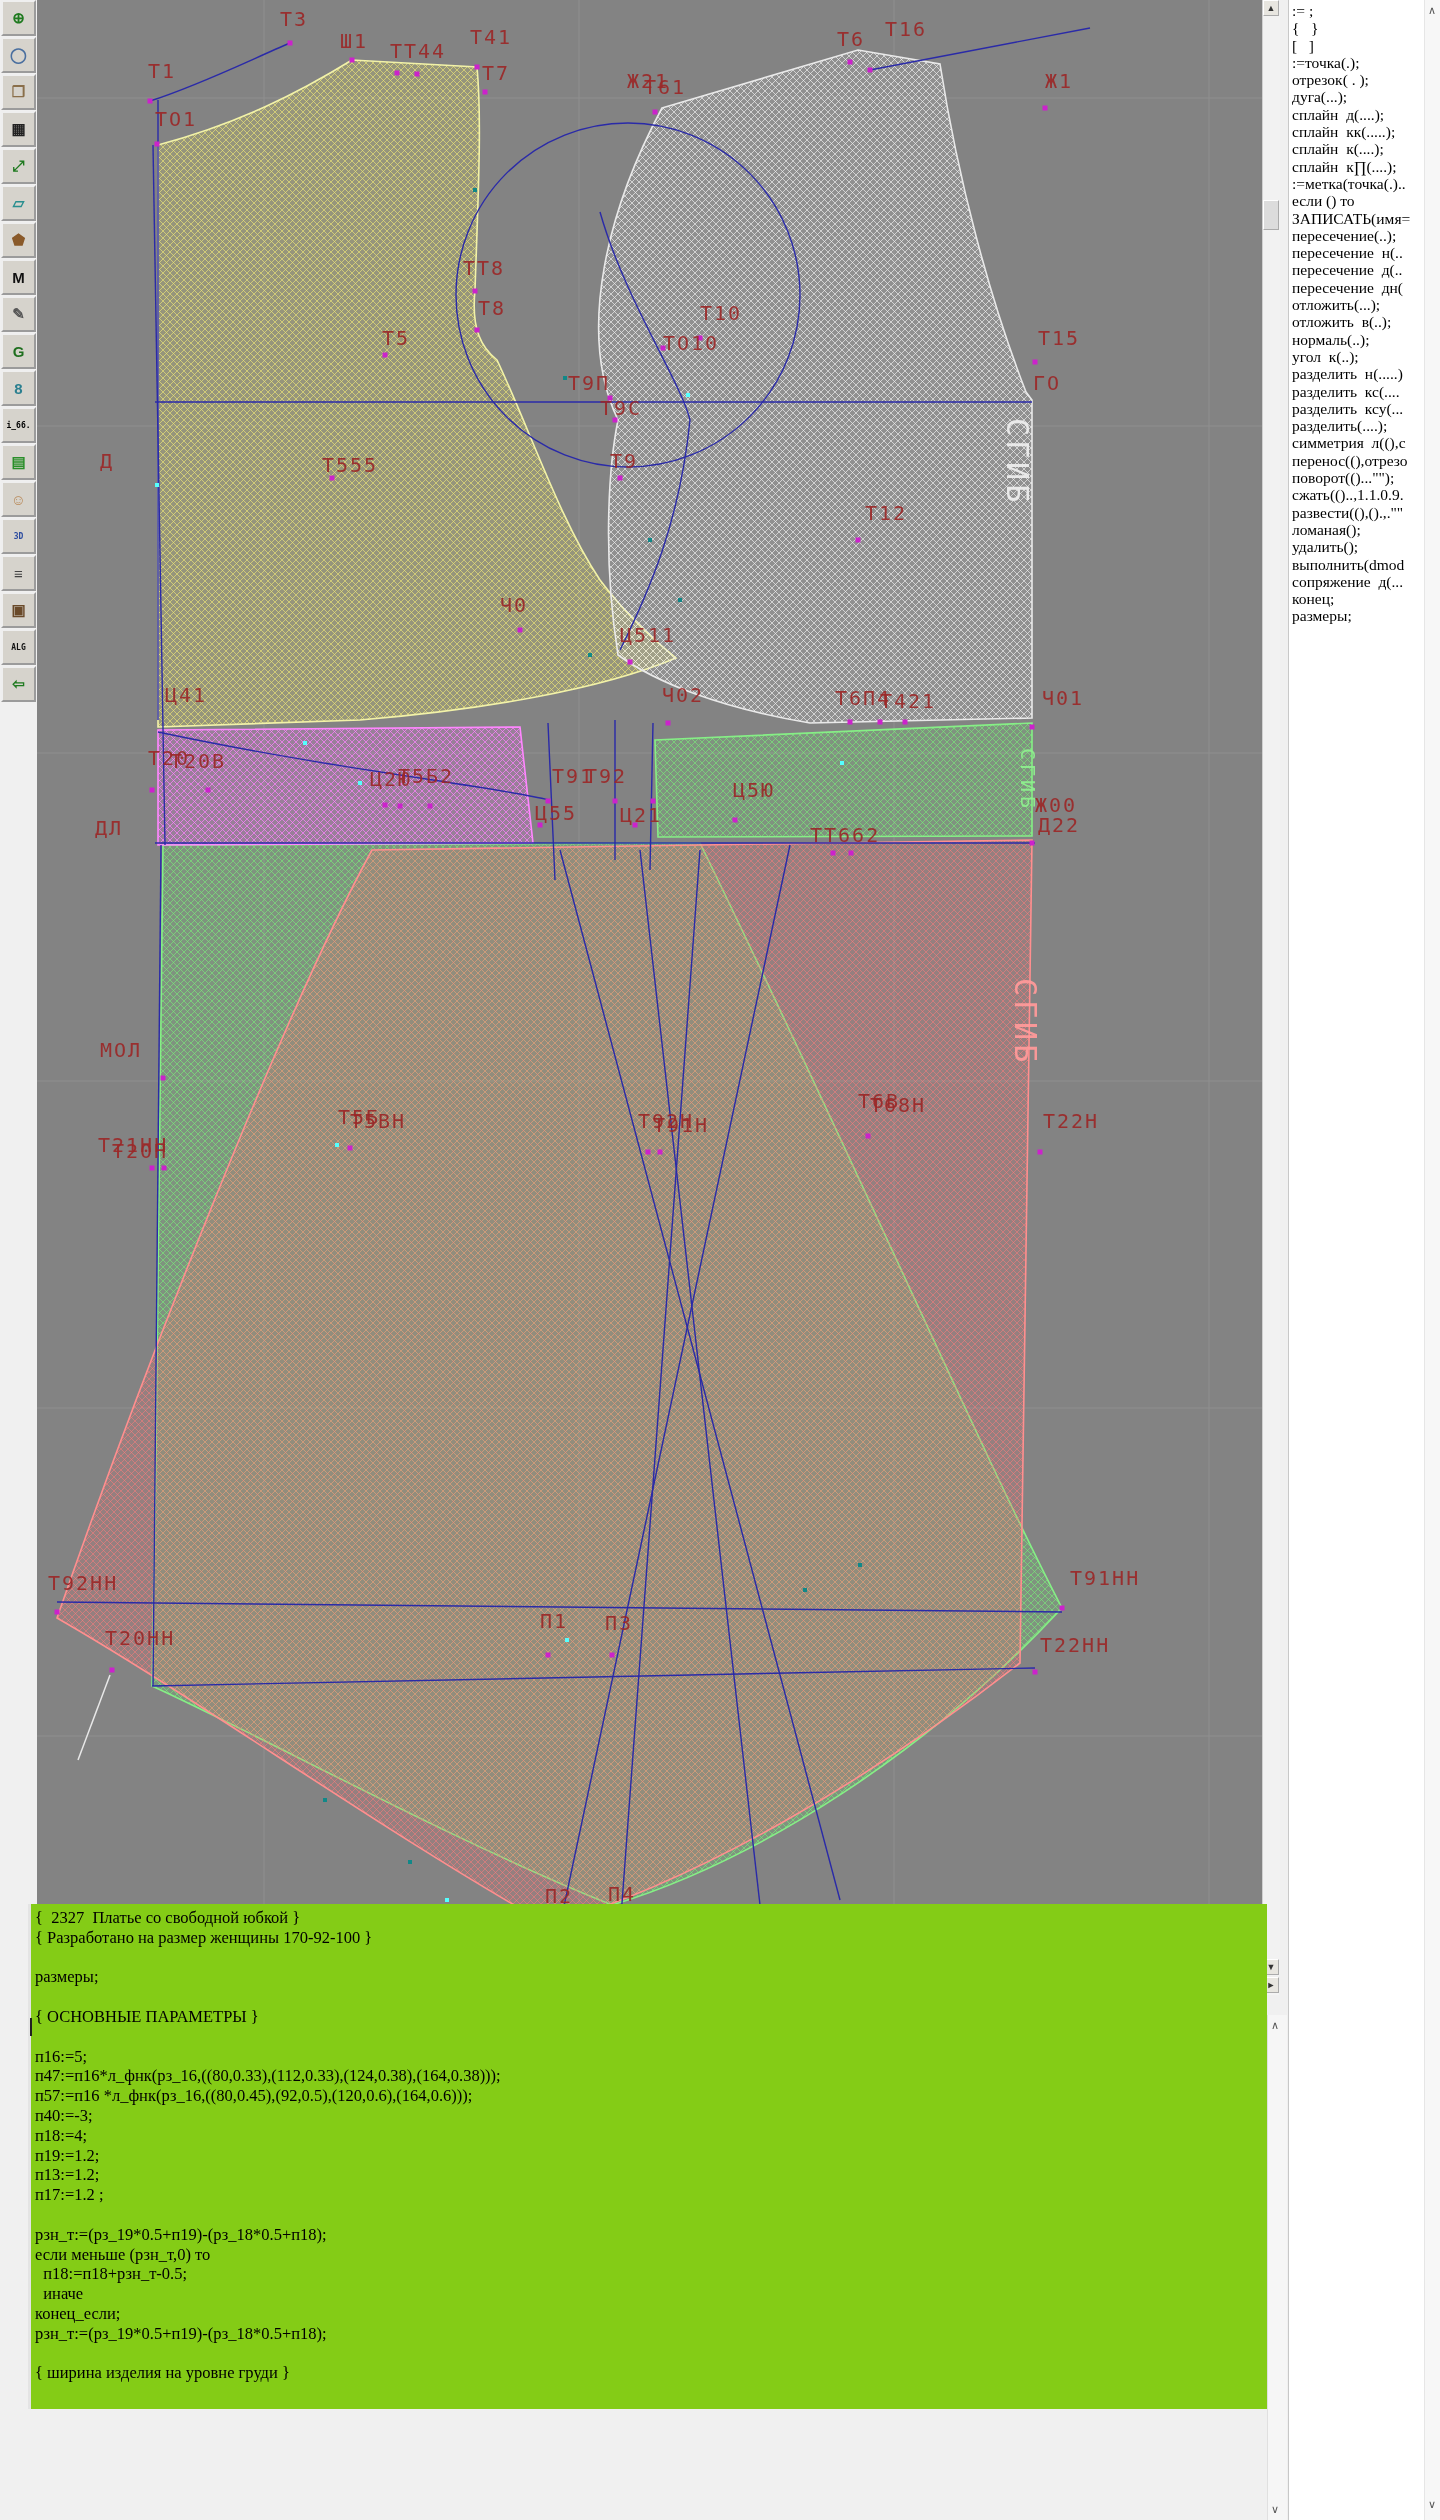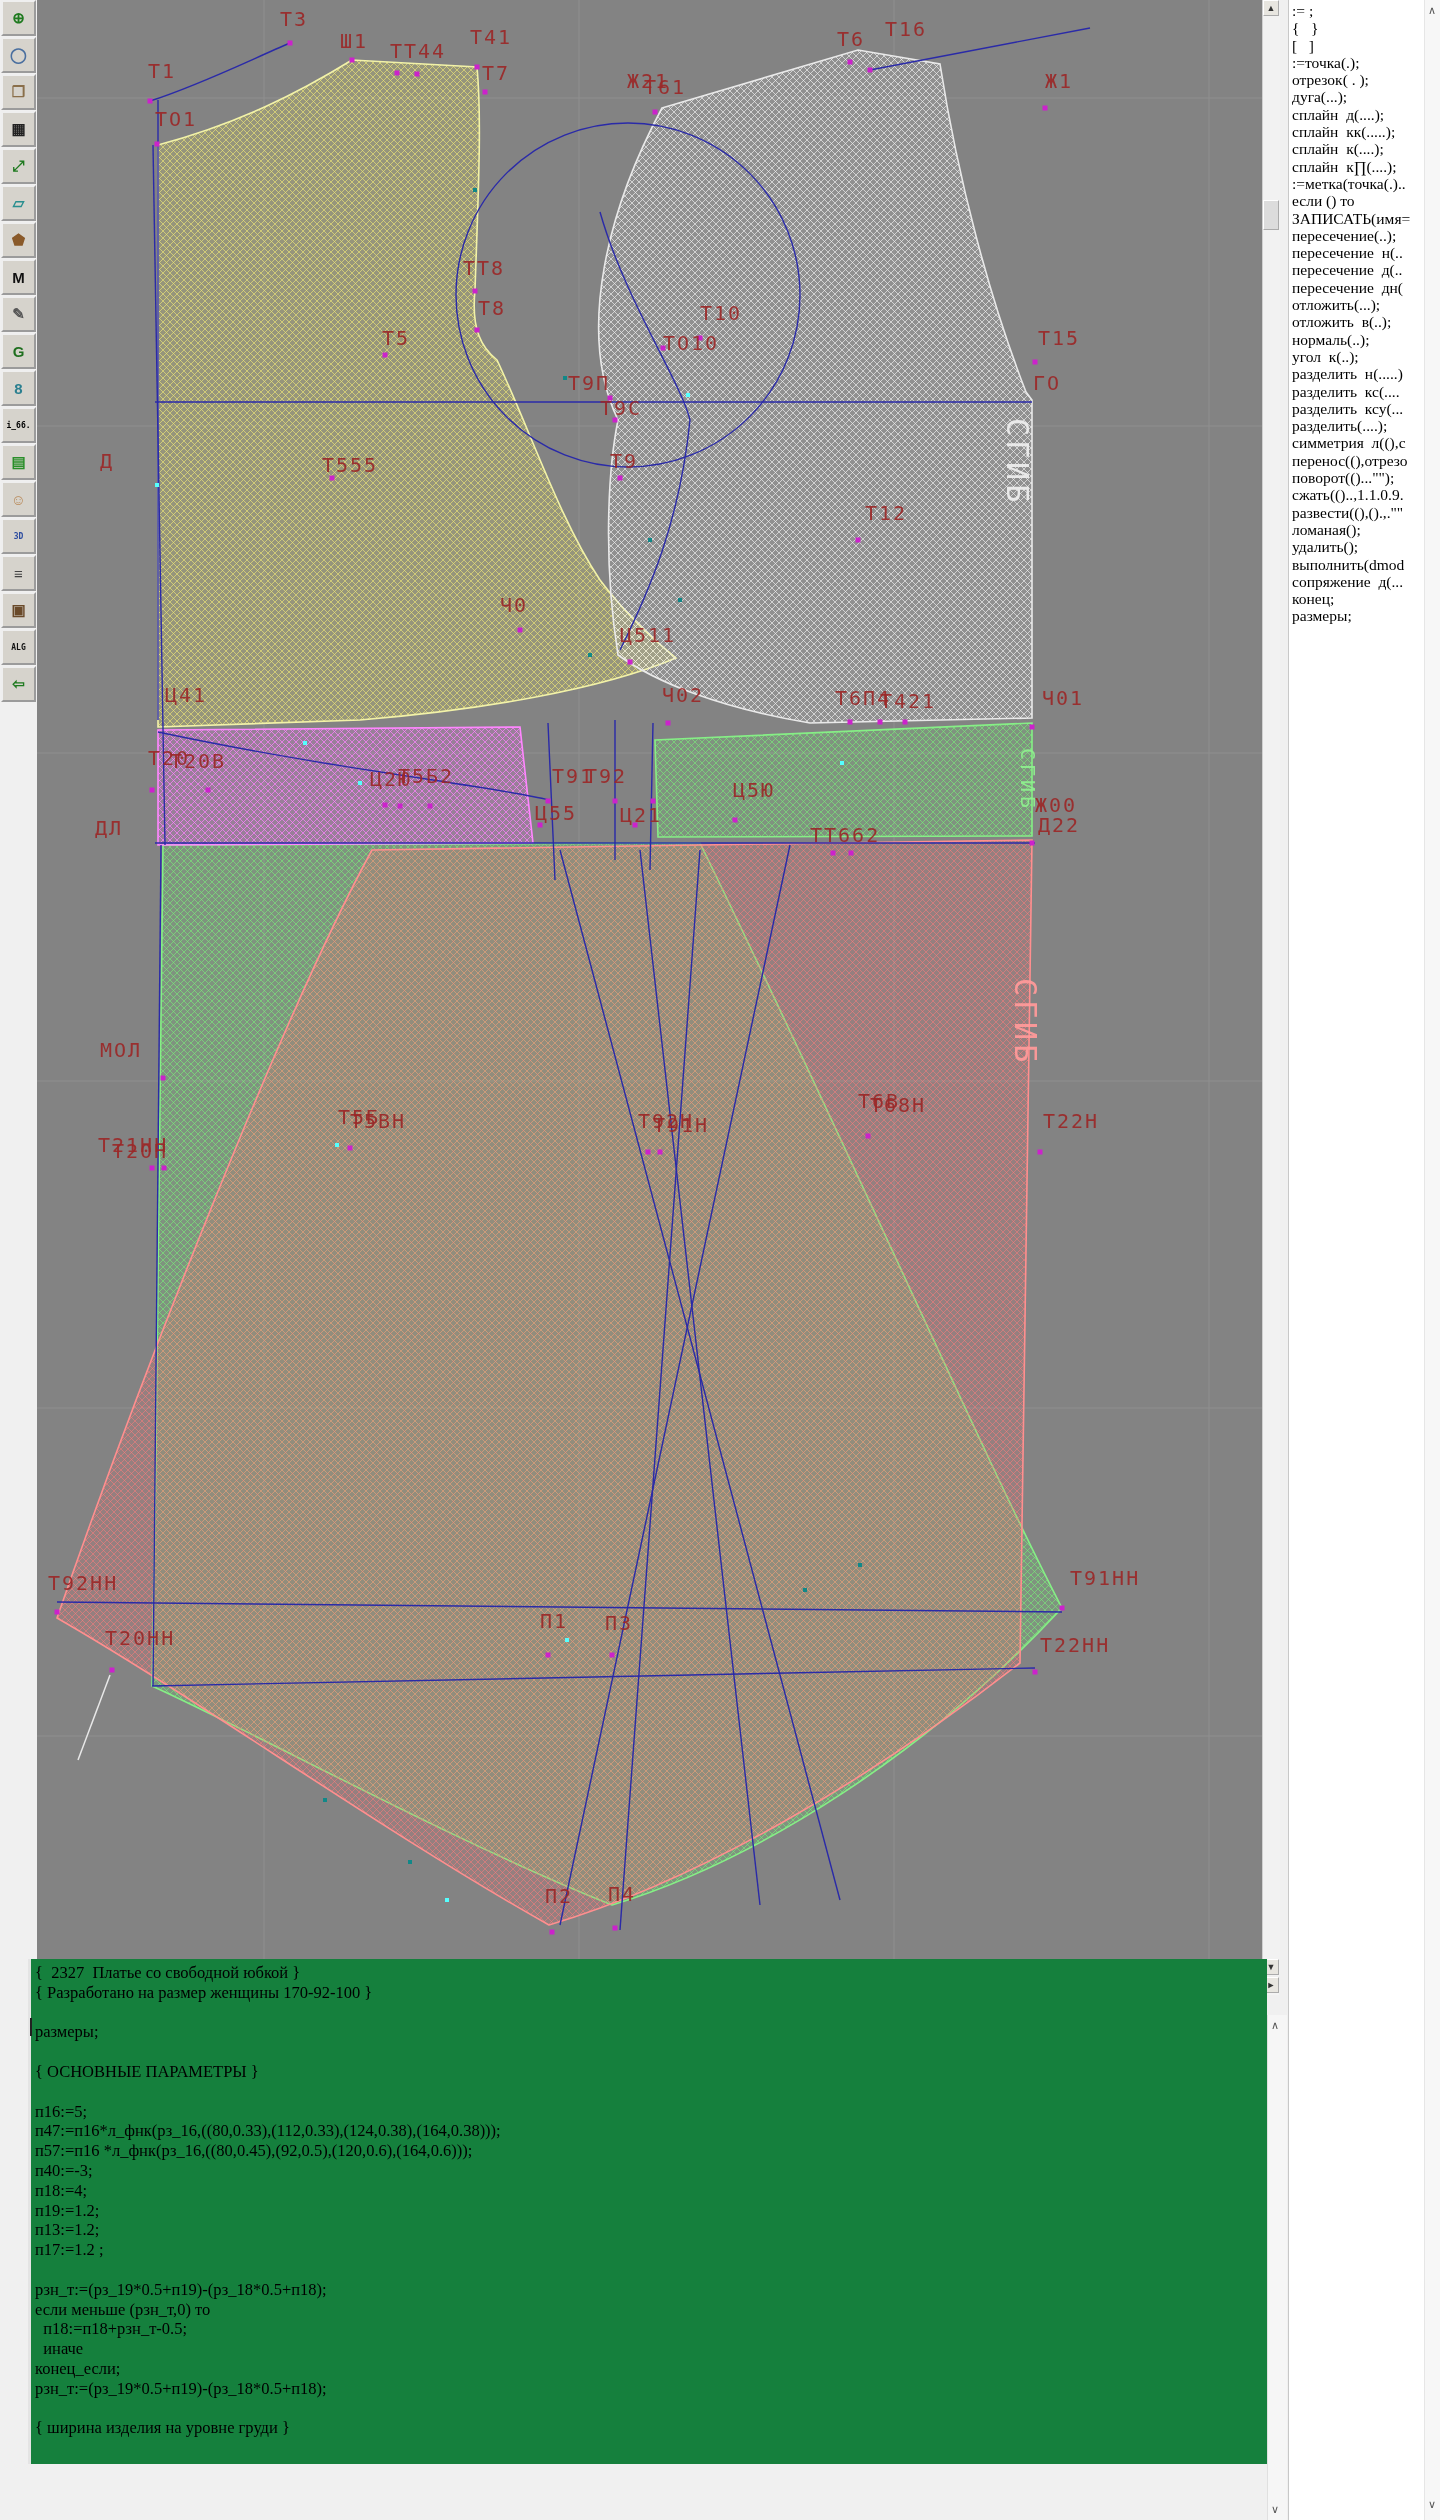--- a/index.html
+++ b/index.html
@@ -34,21 +34,21 @@
   #statusbar{position:absolute;left:28px;top:1996px;width:1260px;height:17px;font-family:"Liberation Serif",serif;
              font-size:15px;color:#000;}
   #statusbar .s1{position:absolute;left:2px;top:0;}
   #statusbar .s2{position:absolute;left:30px;top:0;margin-top:15px;}
   #statusbar .s3{position:absolute;left:117px;top:0;margin-top:11px;}
   .modebtn{position:absolute;top:-2px;width:41px;height:18px;background:#0f766e;border-bottom:2px solid #9a9a9a;
            border-left:1px solid #9a9a9a;text-align:right;font-family:"Liberation Serif",serif;font-size:15px;cursor:pointer;}
   #btn-rz{left:1175px;} #btn-md{left:1148px;}
 
   
-  #editor{position:absolute;left:28px;top:1959px;width:1239px;height:505px;background:#15803d;
+  #editor{position:absolute;left:28px;top:1904px;width:1239px;height:505px;background:#84cc16;
           border-left:3px solid #e4e4e4;font-family:"Liberation Serif",serif;font-size:16.5px;
           line-height:19.8px;color:#000;white-space:pre;overflow:hidden;padding:4px 0 0 4px;box-sizing:border-box;}
   #editor .eline{height:19.8px;}
   #caret{position:absolute;left:30px;top:2018px;width:1.5px;height:18px;background:#222;}
 
   
   #escroll{position:absolute;left:1267px;top:2015px;width:19px;height:505px;background:#f6f6f6;border-left:1px solid #e0e0e0;}
   .chev{position:absolute;left:3px;width:12px;font-size:11px;color:#555;}
 
   

